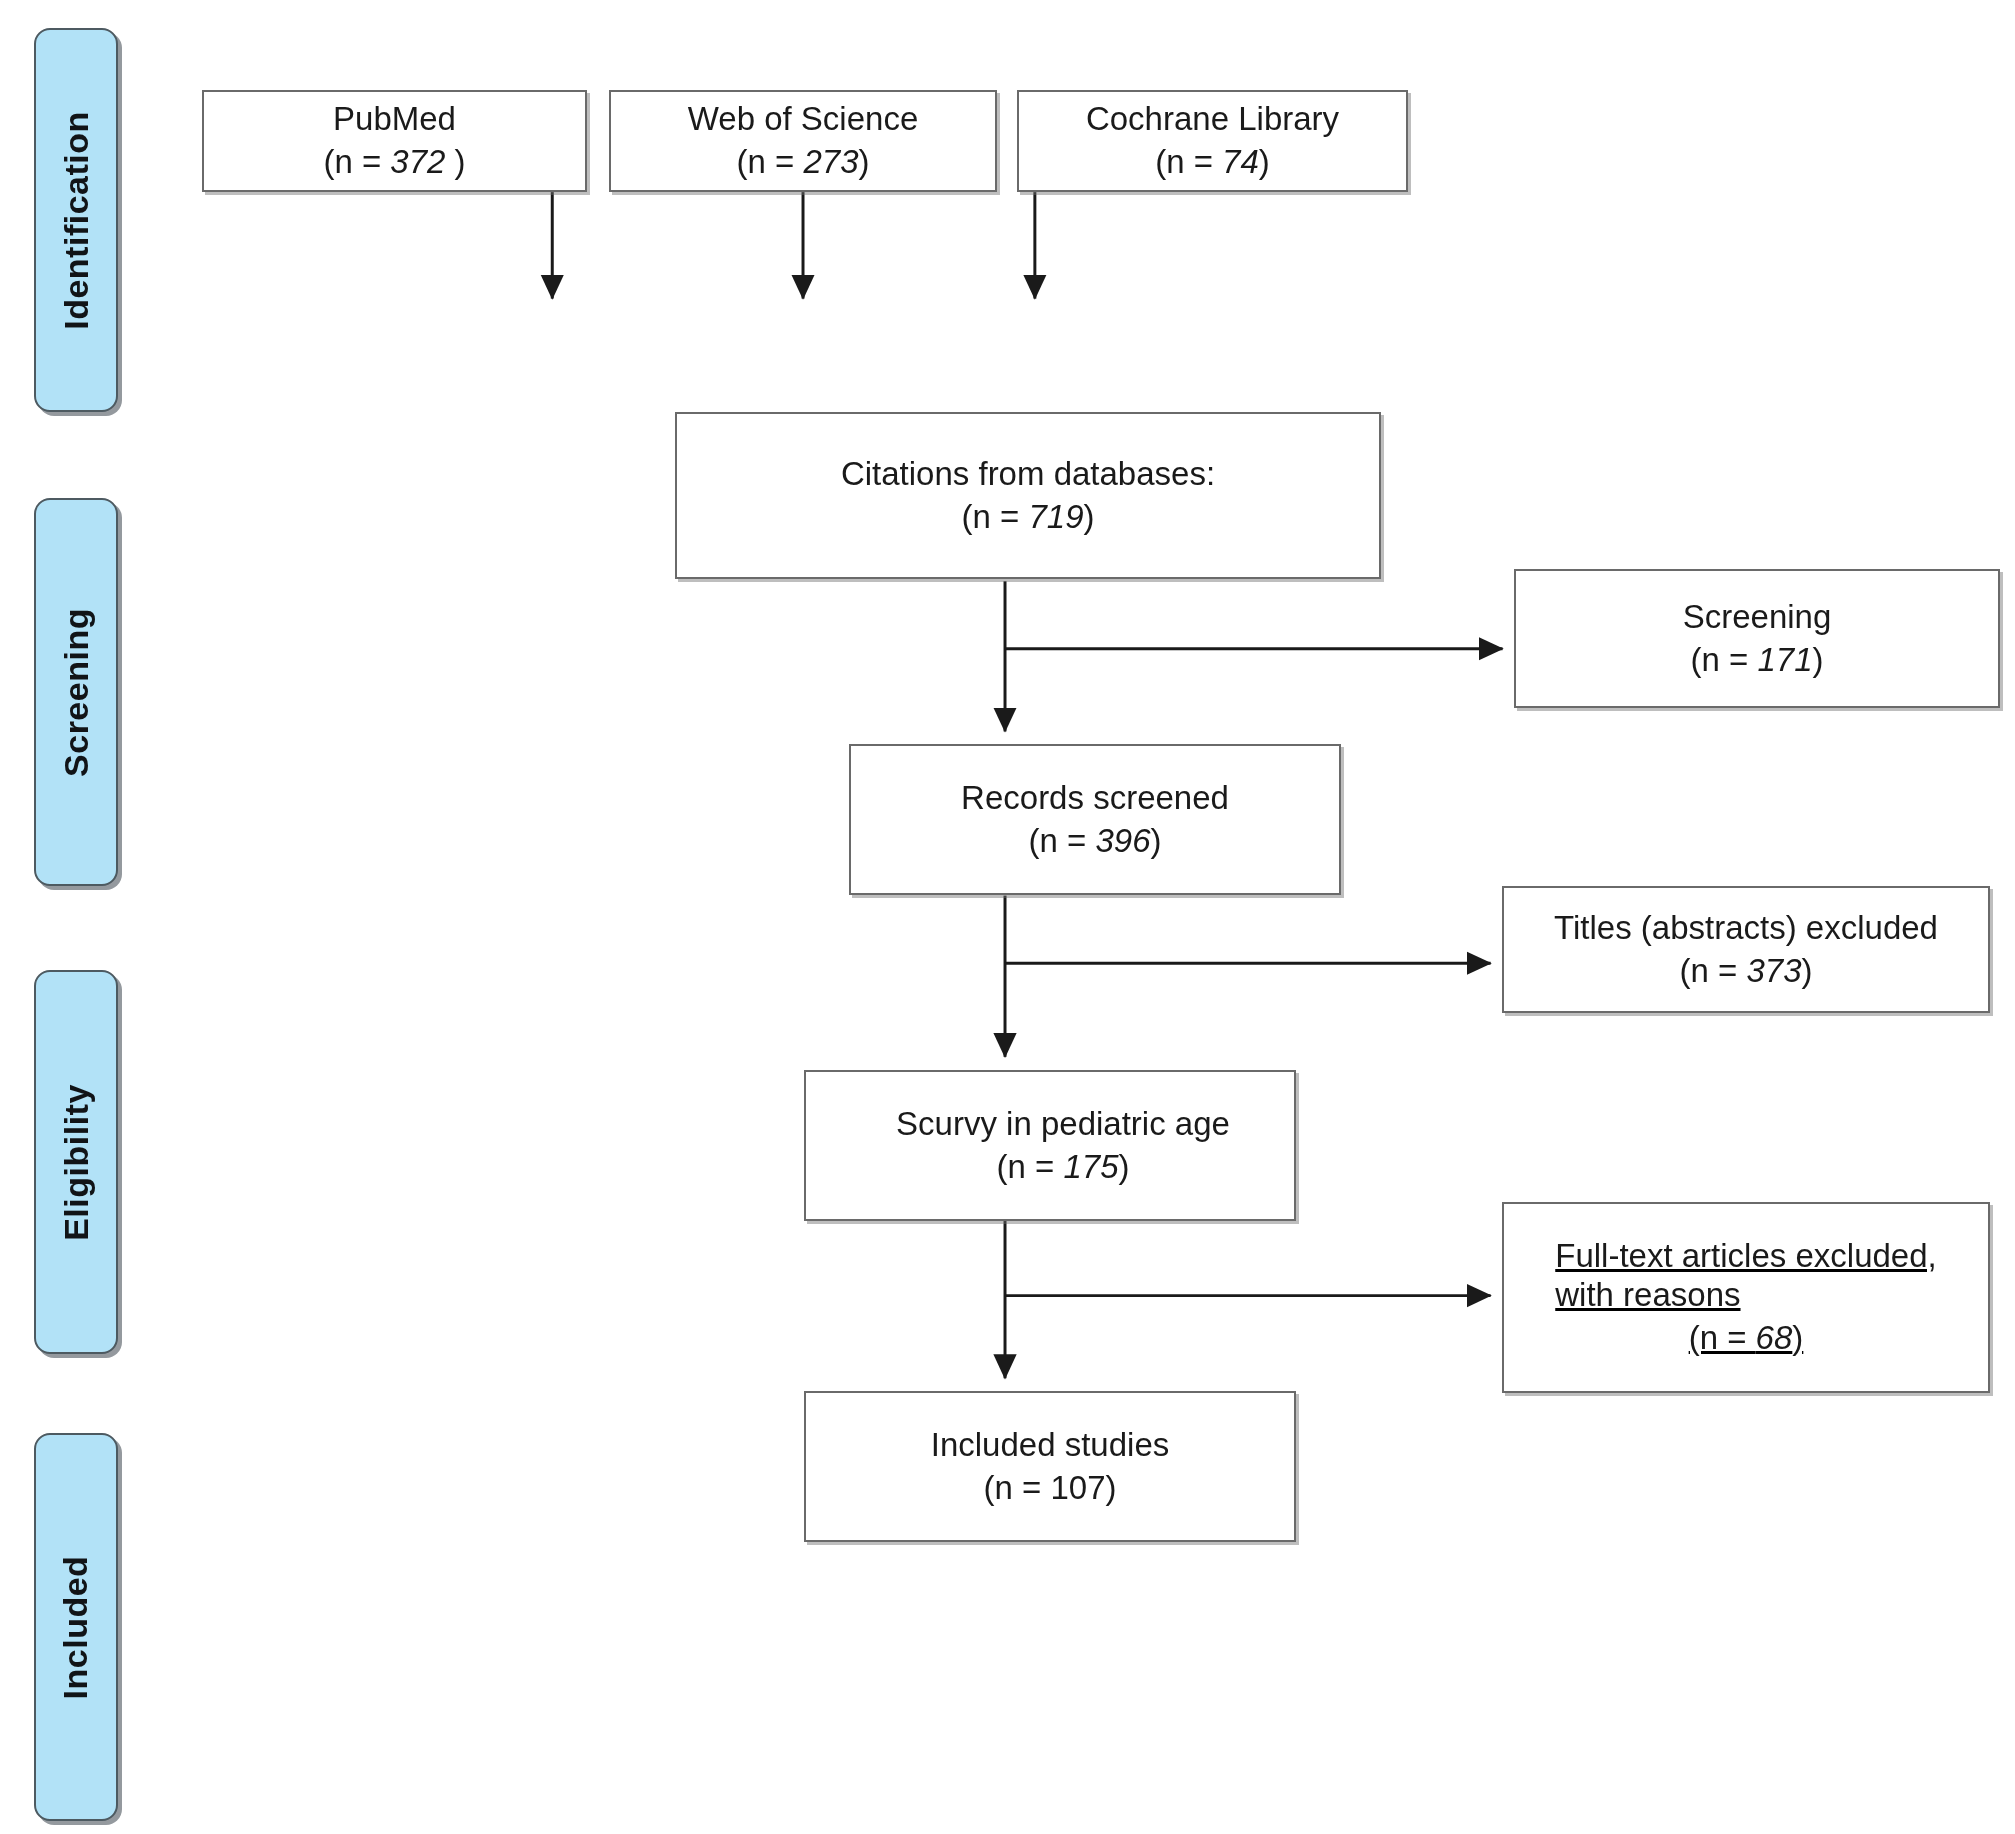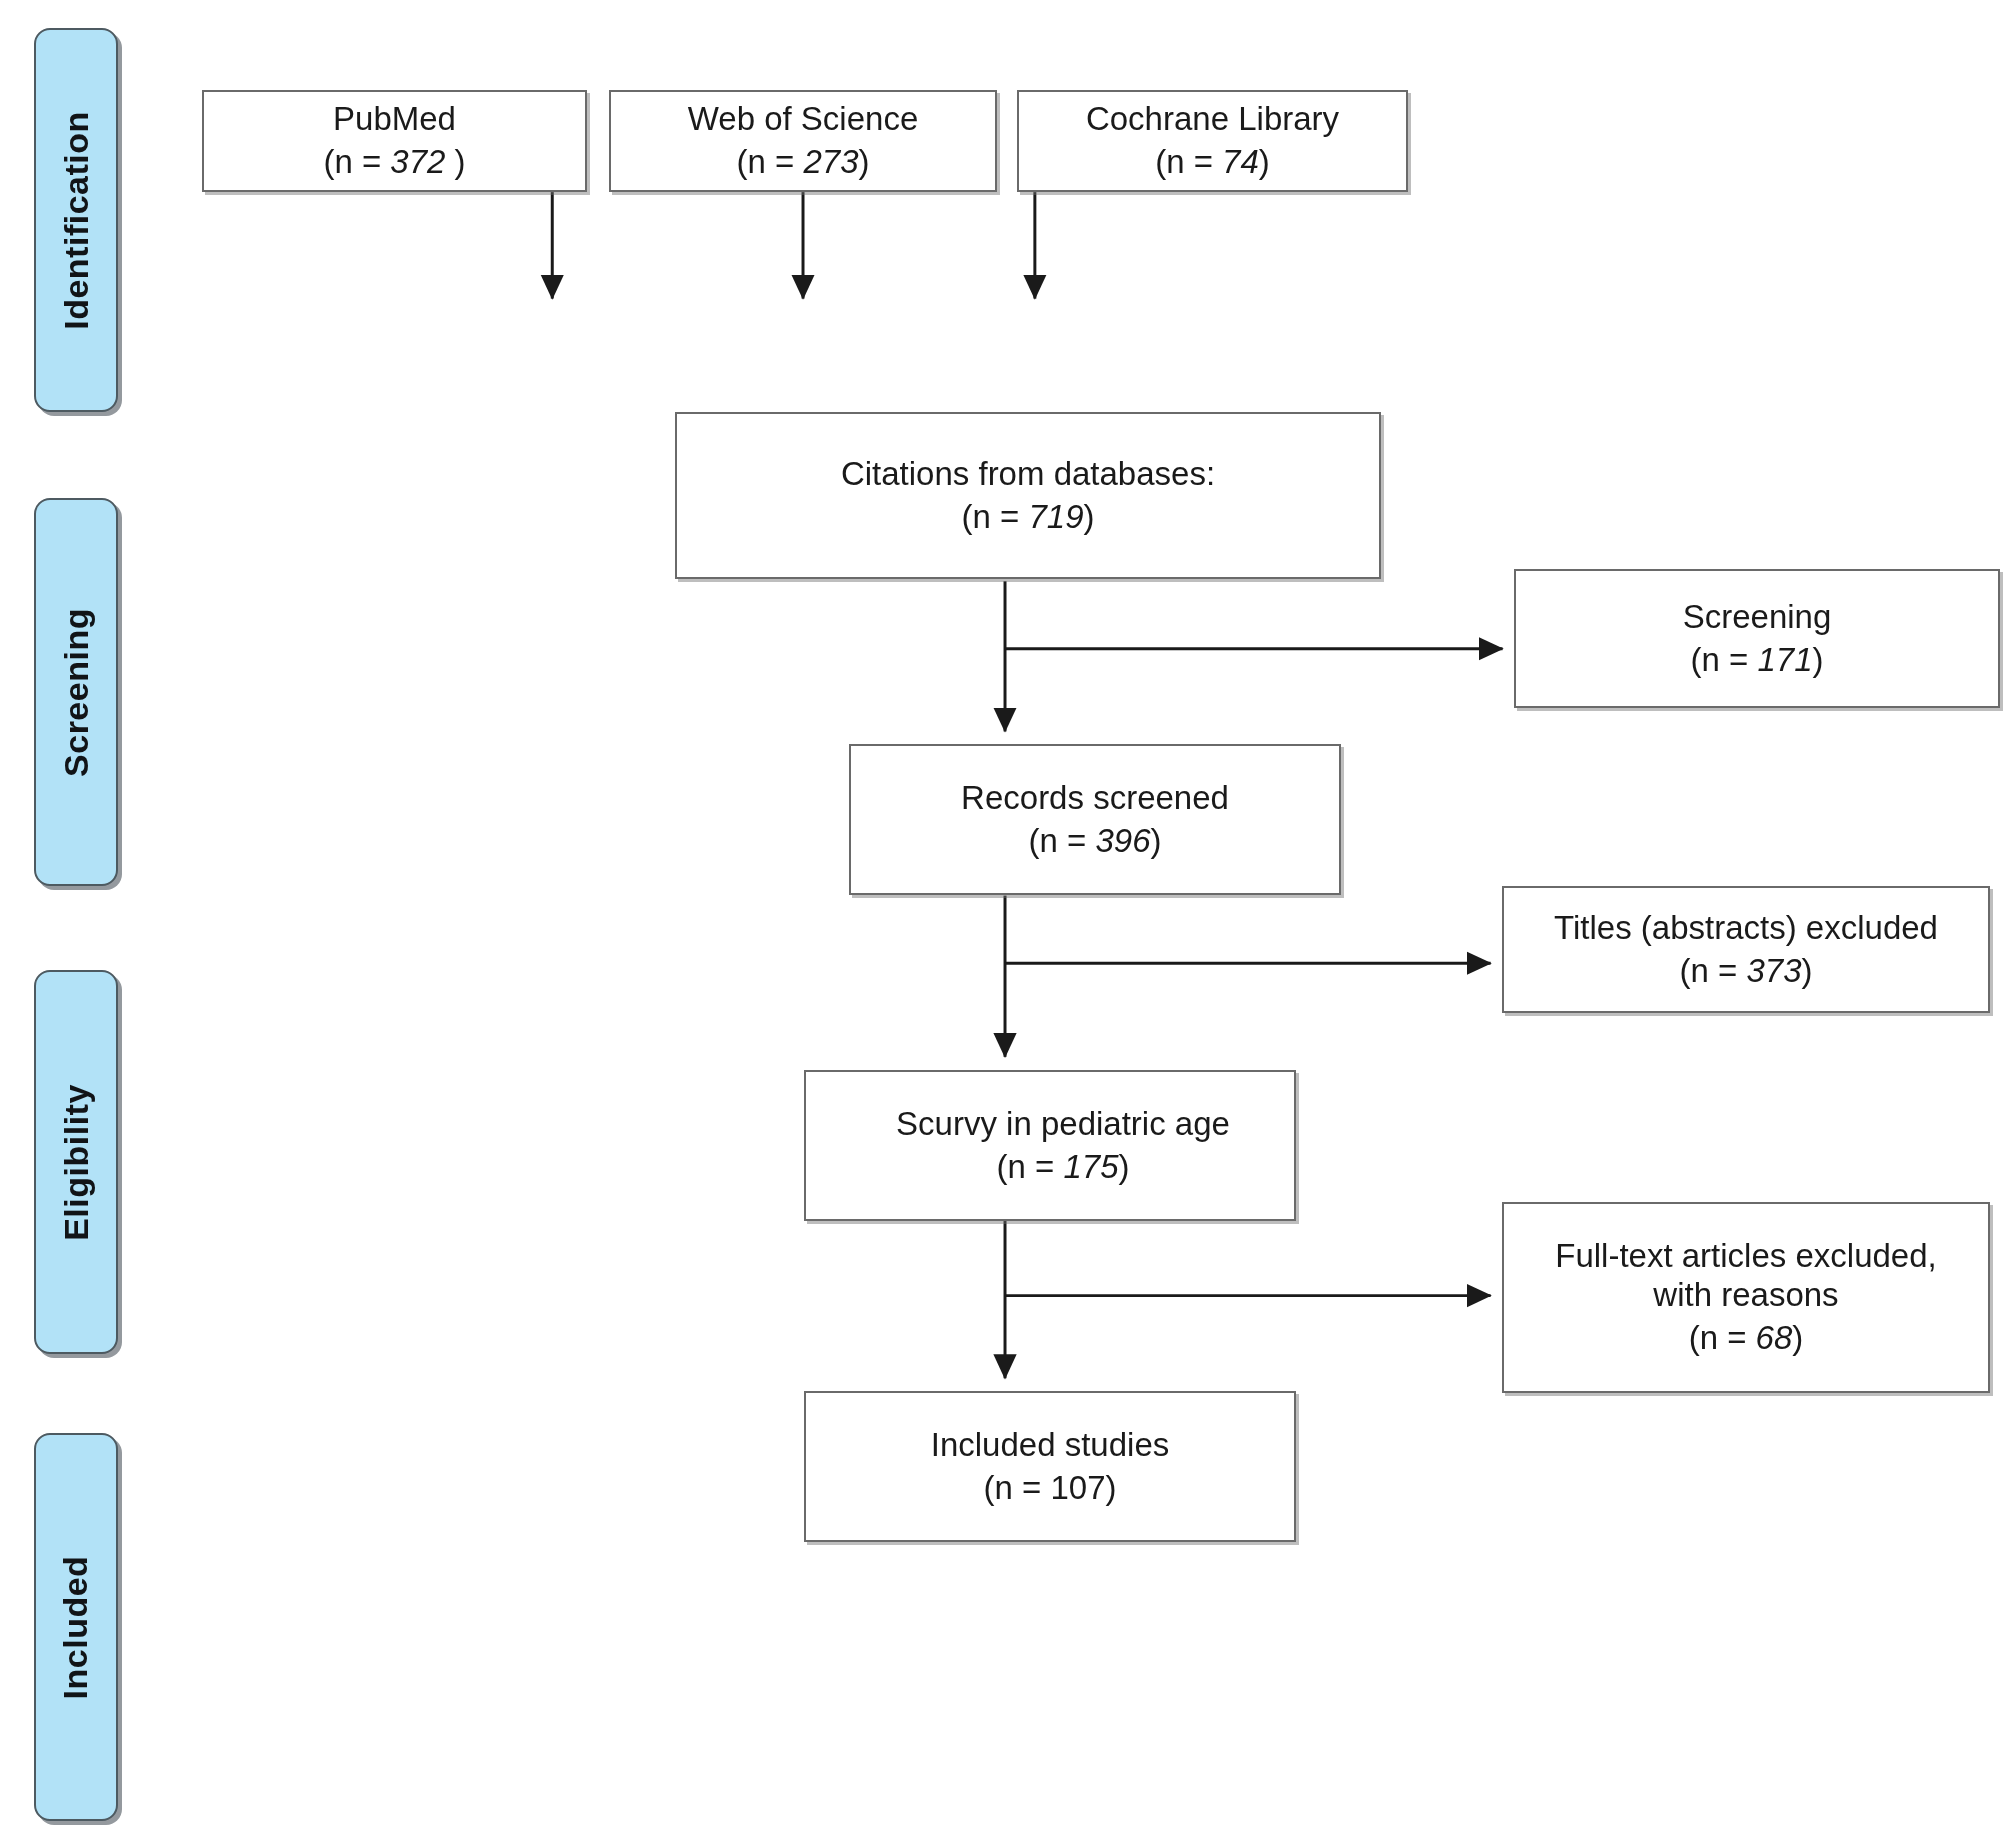--- a/index.html
+++ b/index.html
@@ -44,21 +44,21 @@
     position: absolute;
     box-sizing: border-box;
     background: #ffffff;
     border: 2px solid #6a6a6a;
     box-shadow: 3px 3px 0 rgba(110,110,110,0.45);
     display: flex;
     flex-direction: column;
     align-items: center;
     justify-content: center;
     padding: 6px 10px;
-    text-align: center;
+    text-align: left;
   }
   .flow-box .bx-title {
     font-size: 33px;
     color: #1a1a1a;
     line-height: 1.18;
     white-space: pre-line;
   }
   .flow-box .bx-count {
     font-size: 33px;
     color: #1a1a1a;
@@ -163,21 +163,21 @@
   <div class="flow-box" style="left:1502px; top:886px; width:488px; height:127px;">
     <div class="bx-title">Titles (abstracts) excluded</div>
     <div class="bx-count"><span>(n = </span><span class="num">373</span><span>)</span></div>
   </div>
 
   <div class="flow-box" style="left:804px; top:1070px; width:492px; height:151px;padding-left:36px;">
     <div class="bx-title">Scurvy in pediatric age</div>
     <div class="bx-count"><span>(n = </span><span class="num">175</span><span>)</span></div>
   </div>
 
-  <div class="flow-box" style="left:1502px; top:1202px; width:488px; height:191px;">
+  <div class="flow-box" style="left:1502px; top:1202px; width:488px; height:191px;text-decoration:underline;">
     <div class="bx-title">Full-text articles excluded,
 with reasons</div>
     <div class="bx-count"><span>(n = </span><span class="num">68</span><span>)</span></div>
   </div>
 
   <div class="flow-box" style="left:804px; top:1391px; width:492px; height:151px;">
     <div class="bx-title">Included studies</div>
     <div class="bx-count"><span>(n = </span><span class="num bold">107</span><span>)</span></div>
   </div>
 

